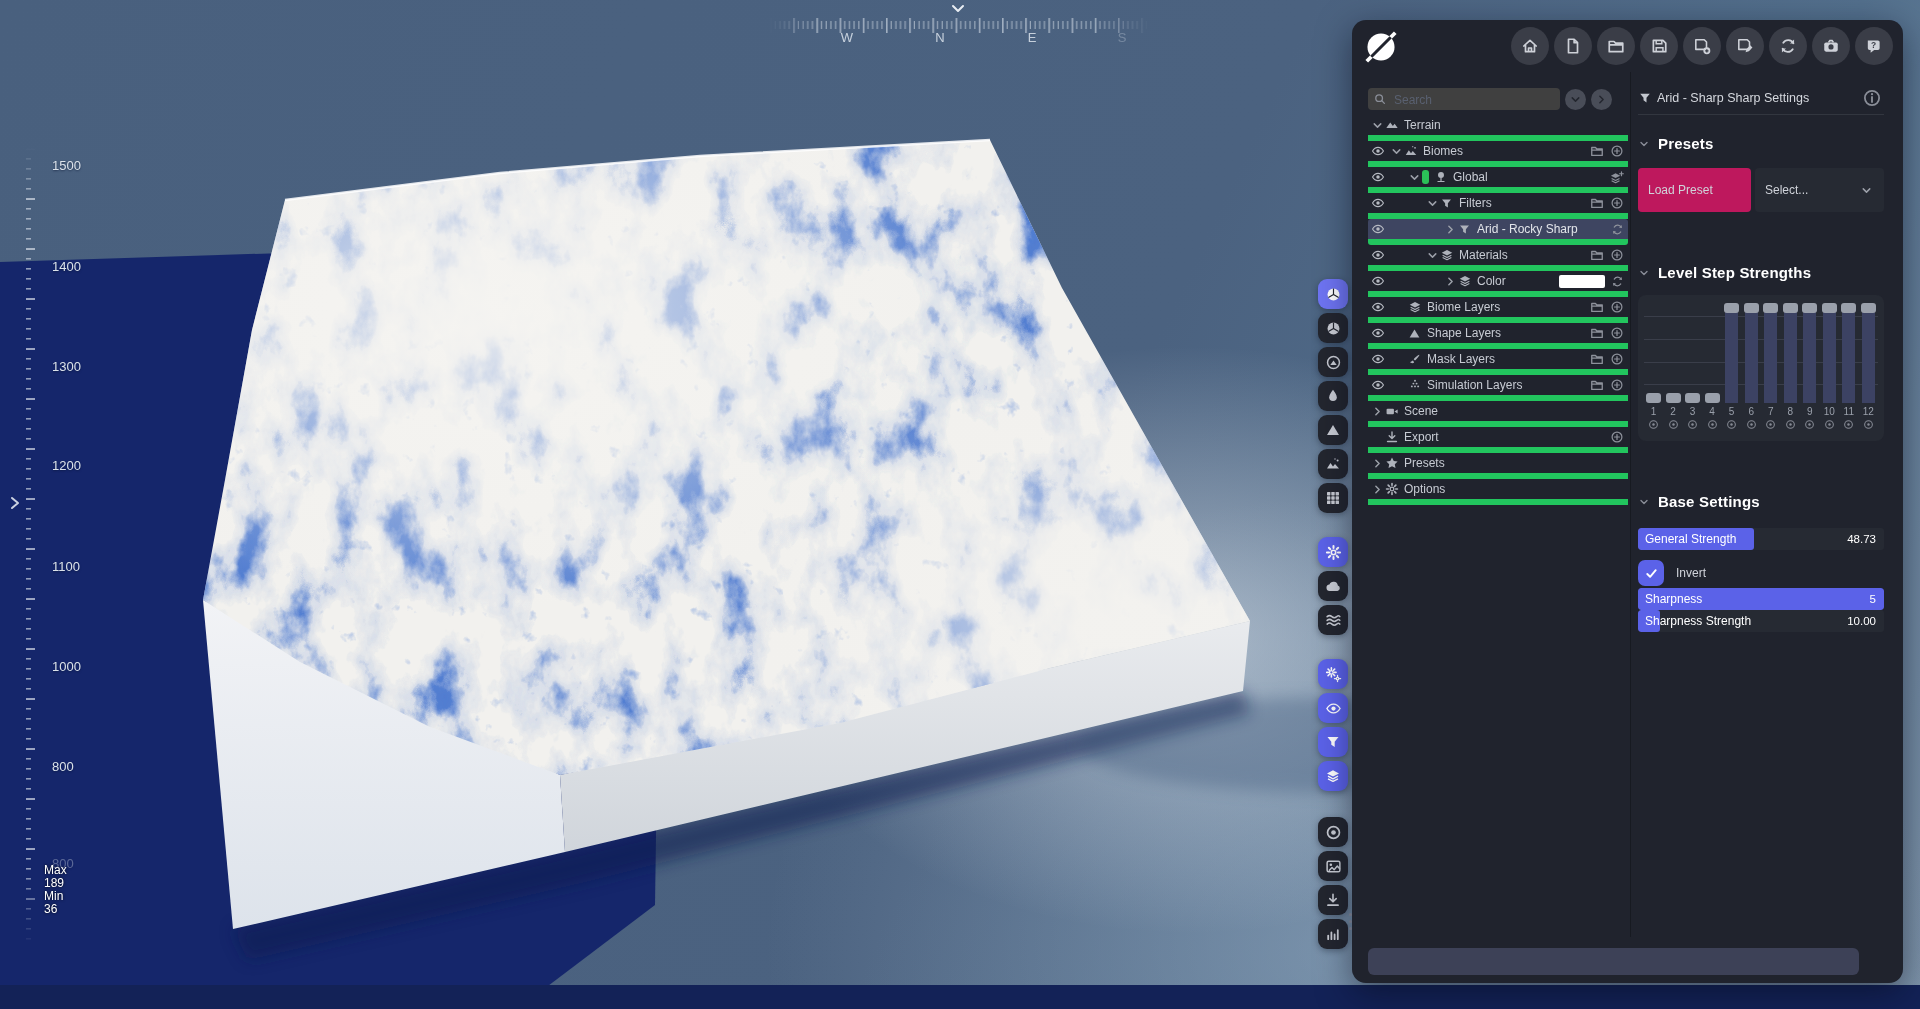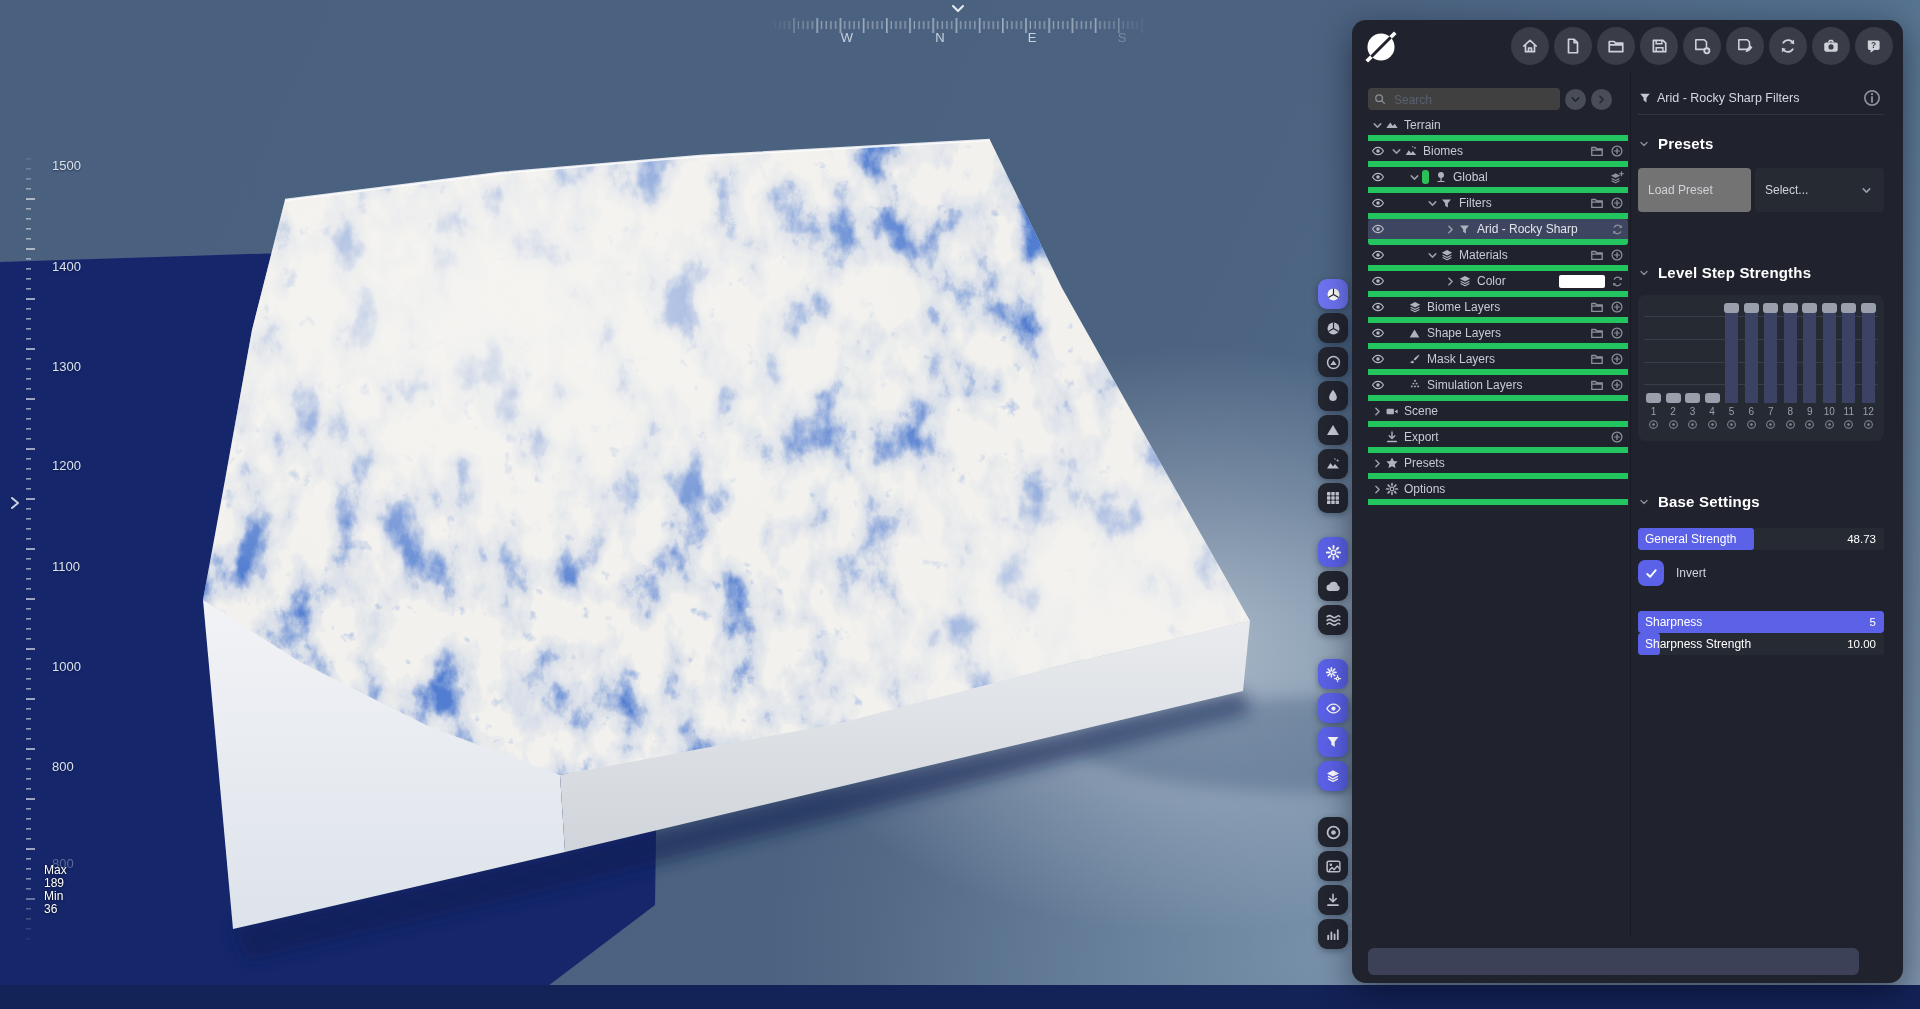--- a/index.html
+++ b/index.html
@@ -56,39 +56,39 @@
   
   .scol{position:absolute;left:286px;top:48px;width:246px;color:#d2d5dc;}
   .s-title-row{display:flex;align-items:center;margin-top:20px;height:20px;font-size:12.5px;color:#d5d8de;}
   .s-title-row .ticon{color:#c3c7cf;}
   .info-btn{margin-left:auto;width:24px;height:24px;border-radius:50%;color:#8a8e98;display:flex;align-items:center;justify-content:center;cursor:pointer;}
   .s-div{height:1px;background:#32363f;margin-top:6px;}
   .sec-h{display:flex;align-items:center;font-size:15px;font-weight:bold;color:#fff;letter-spacing:.2px;}
   .sec-h .chev{margin-right:6px;color:#8a8e98;}
   .mh1{margin-top:20px;}.mh2{margin-top:52px;}.mh3{margin-top:52px;}
   .row2{display:flex;gap:4px;margin-top:16px;}
-  .lbox{width:113px;height:44px;background:#737373;border-radius:4px;display:flex;align-items:center;padding-left:10px;font-size:12px;color:#d0d3da;box-sizing:border-box;}
+  .lbox{width:113px;height:44px;background:#be185d;border-radius:4px;display:flex;align-items:center;padding-left:10px;font-size:12px;color:#d0d3da;box-sizing:border-box;}
   .selbox{flex:1;height:44px;background:#262a33;border-radius:4px;display:flex;align-items:center;padding:0 10px;font-size:12px;color:#d0d3da;box-sizing:border-box;cursor:pointer;}
   .selbox .chev{margin-left:auto;}
   .row2.small .lbox,.row2.small .selbox{height:40px;}
   
   .chartbox{position:relative;margin-top:14px;height:146px;background:#262a33;border-radius:8px;}
   .gline{position:absolute;left:6px;right:6px;height:1px;background:#3a3e4a;}
   .cols{position:absolute;left:8px;right:8px;top:8px;display:flex;justify-content:space-between;}
   .lvl-col{width:15px;display:flex;flex-direction:column;align-items:center;cursor:pointer;}
   .track{position:relative;width:15px;height:100px;}
   .fillbar{position:absolute;left:1px;right:1px;top:8px;bottom:0;background:#3c4263;display:none;}
   .handle{position:absolute;left:0;width:15px;height:10px;background:#9aa0ab;border-radius:3px;bottom:0;}
   .lvl-col.on .fillbar{display:block;}
   .lvl-col.on .handle{bottom:auto;top:0;}
   .lvl-num{margin-top:3px;font-size:10px;color:#9aa0ab;}
   .lvl-eye{margin-top:2px;color:#878b95;display:flex;}
   
   .slider{position:relative;height:22px;background:#262a33;border-radius:3px;overflow:hidden;}
-  .ms1{margin-top:18px;}.ms2{margin-top:25px;}.ms3{}
+  .ms1{margin-top:18px;}.ms2{margin-top:2px;}.ms3{}
   .sfill{position:absolute;left:0;top:0;bottom:0;background:#5b62e8;border-radius:3px;}
   .slabel{position:absolute;left:7px;top:0;line-height:22px;font-size:12px;color:#fff;z-index:2;white-space:nowrap;}
   .sval{position:absolute;right:8px;top:0;line-height:22px;font-size:11.5px;color:#fff;z-index:2;}
   .invert-row{display:flex;align-items:center;margin-top:10px;height:26px;}
   .checkbox{width:26px;height:26px;border-radius:7px;background:#5b62e8;display:flex;align-items:center;justify-content:center;color:#fff;cursor:pointer;}
   .invert-label{margin-left:12px;font-size:12px;color:#d0d3da;}
   
   .bottom-bar{position:absolute;left:16px;right:44px;bottom:8px;height:27px;background:#3d4157;border-radius:6px;}
   .grip{position:absolute;left:-3px;top:893px;display:flex;flex-direction:column;gap:4px;}
   .grip i{width:3px;height:3px;border-radius:50%;background:#6b7080;}
@@ -937,21 +937,21 @@
     </div>
 
     <div class="scol">
 
       <div class="s-title-row">
         <span class="ticon">
             <svg width="14" height="14">
               <use href="#i-funnel"></use>
             </svg>
           </span>
-        <span>Arid - Rocky Sharp Filters</span>
+        <span>Arid - Sharp Sharp Settings</span>
         <span class="info-btn">
             <svg width="20" height="20">
               <use href="#i-info"></use>
             </svg>
           </span>
       </div>
       <div class="s-div"></div>
 
       <div class="sec-h mh1">
         <span class="chev">

